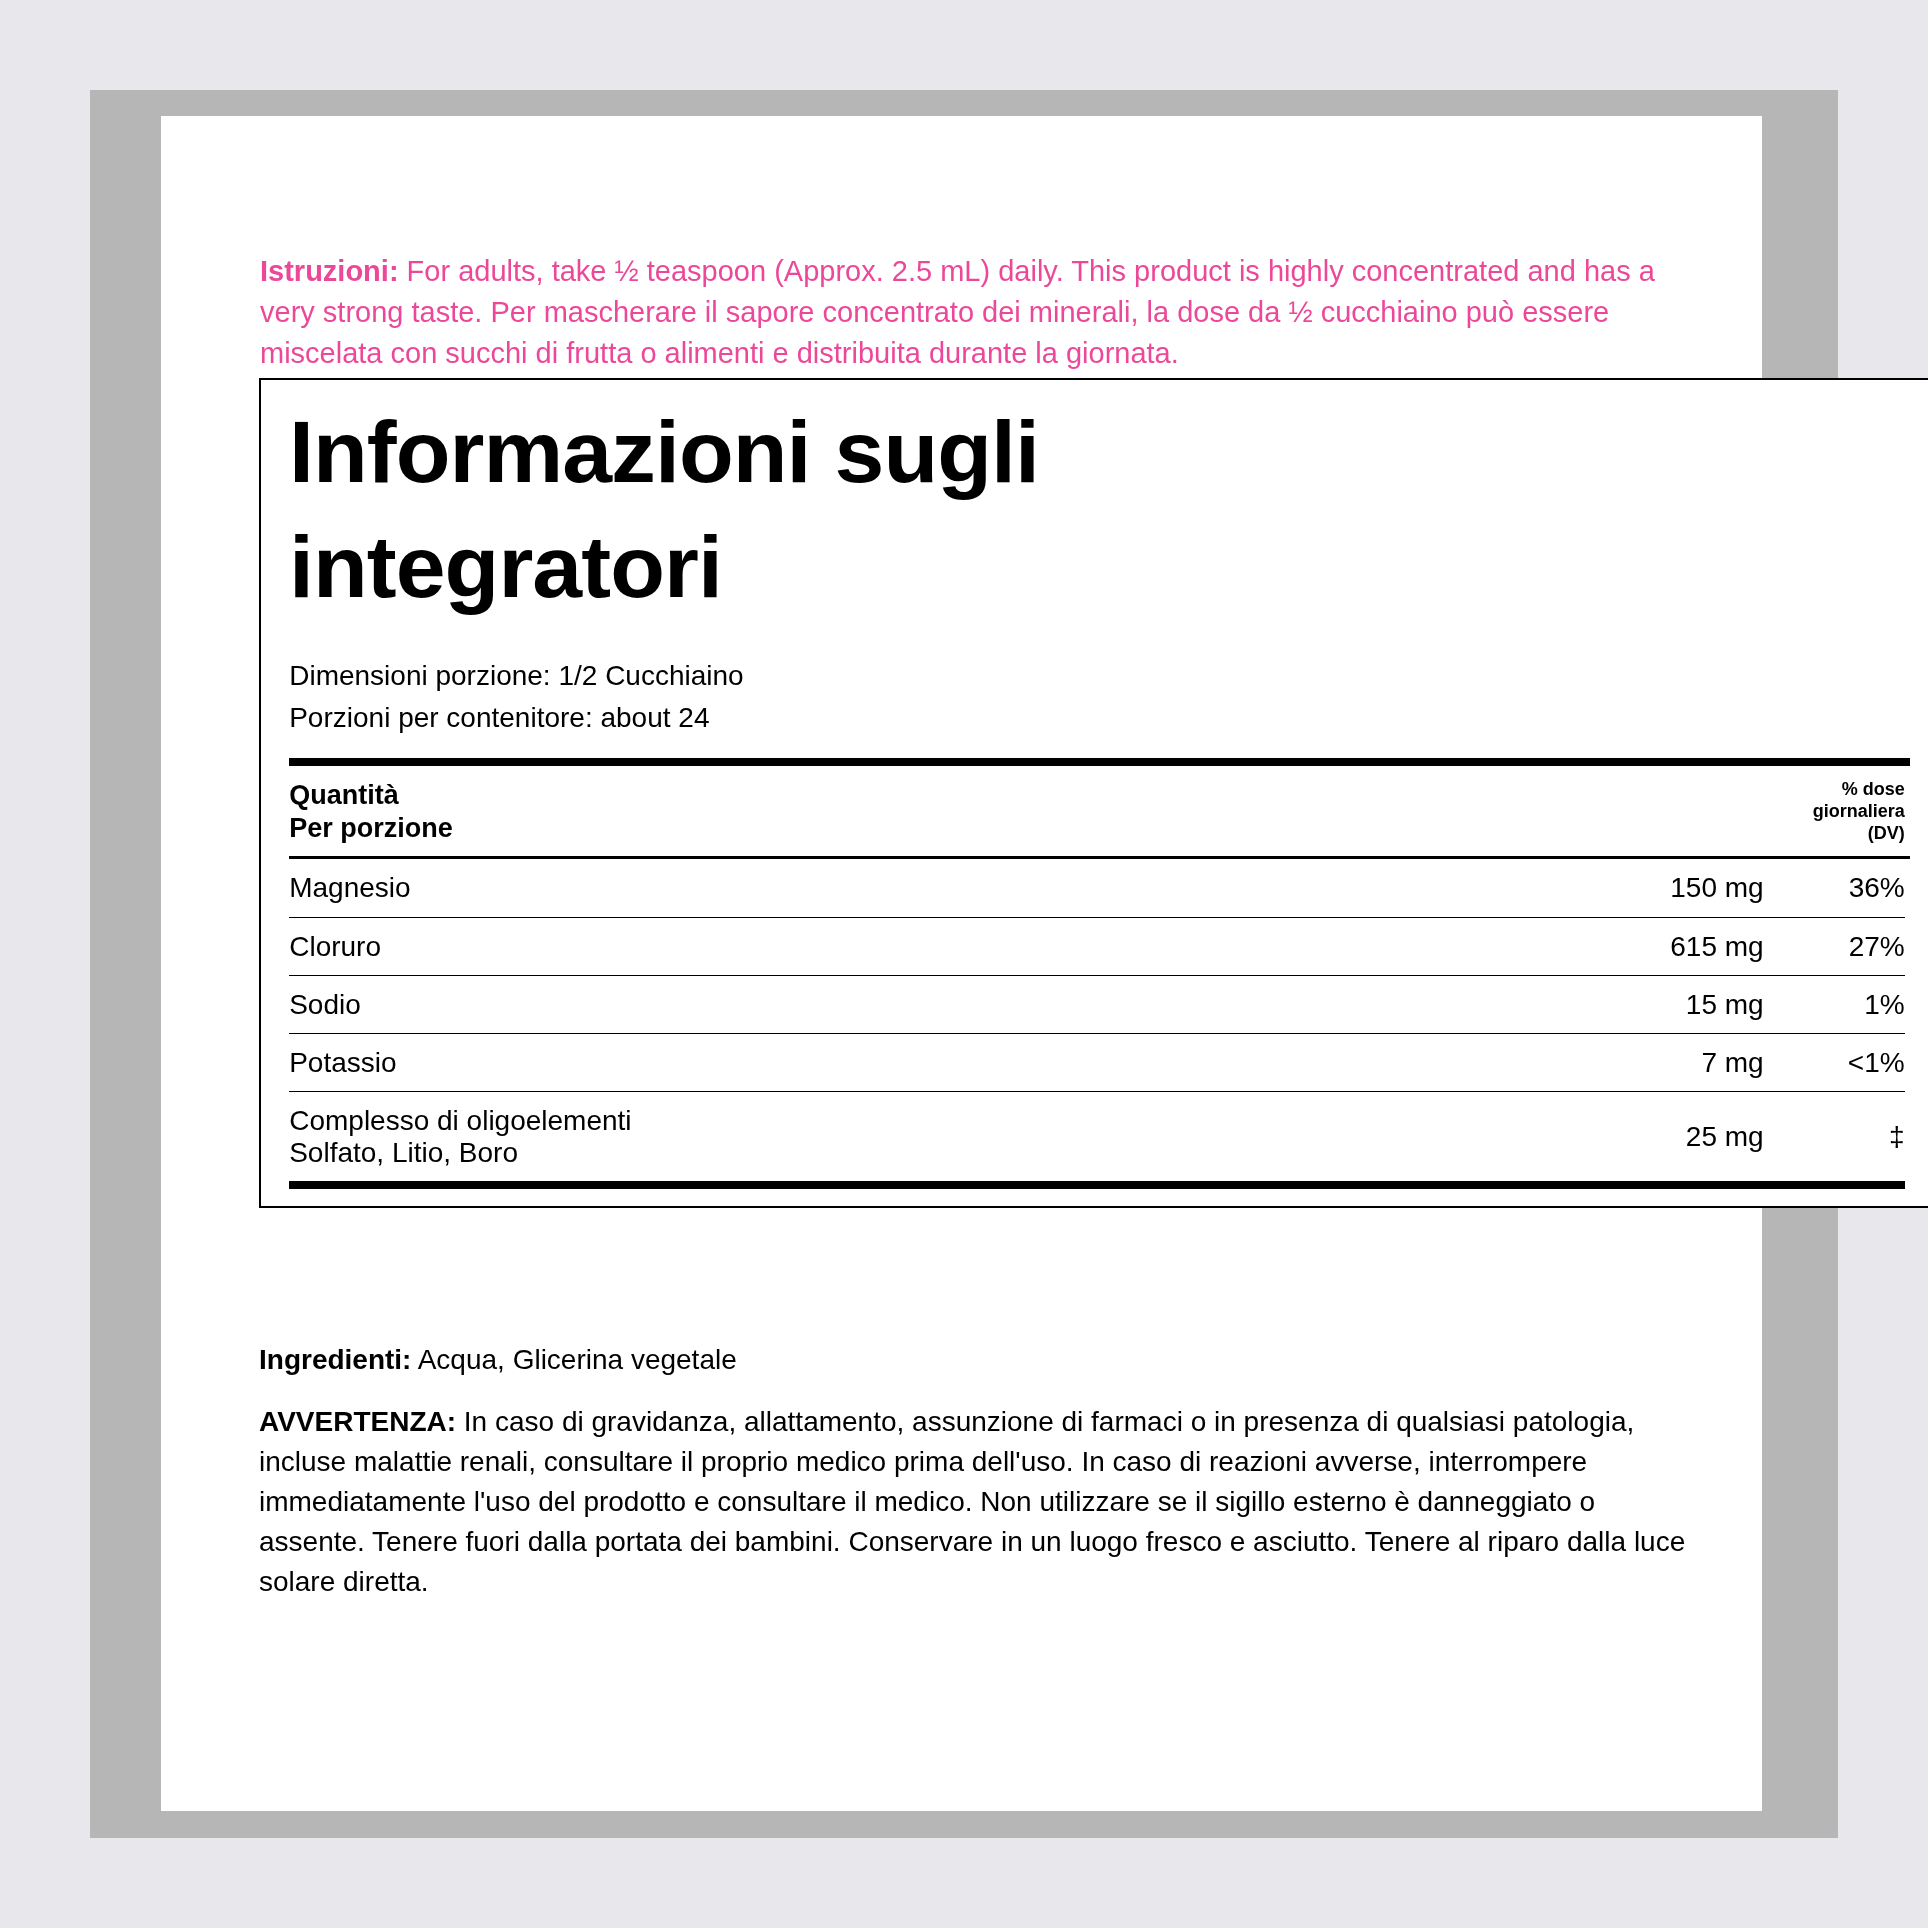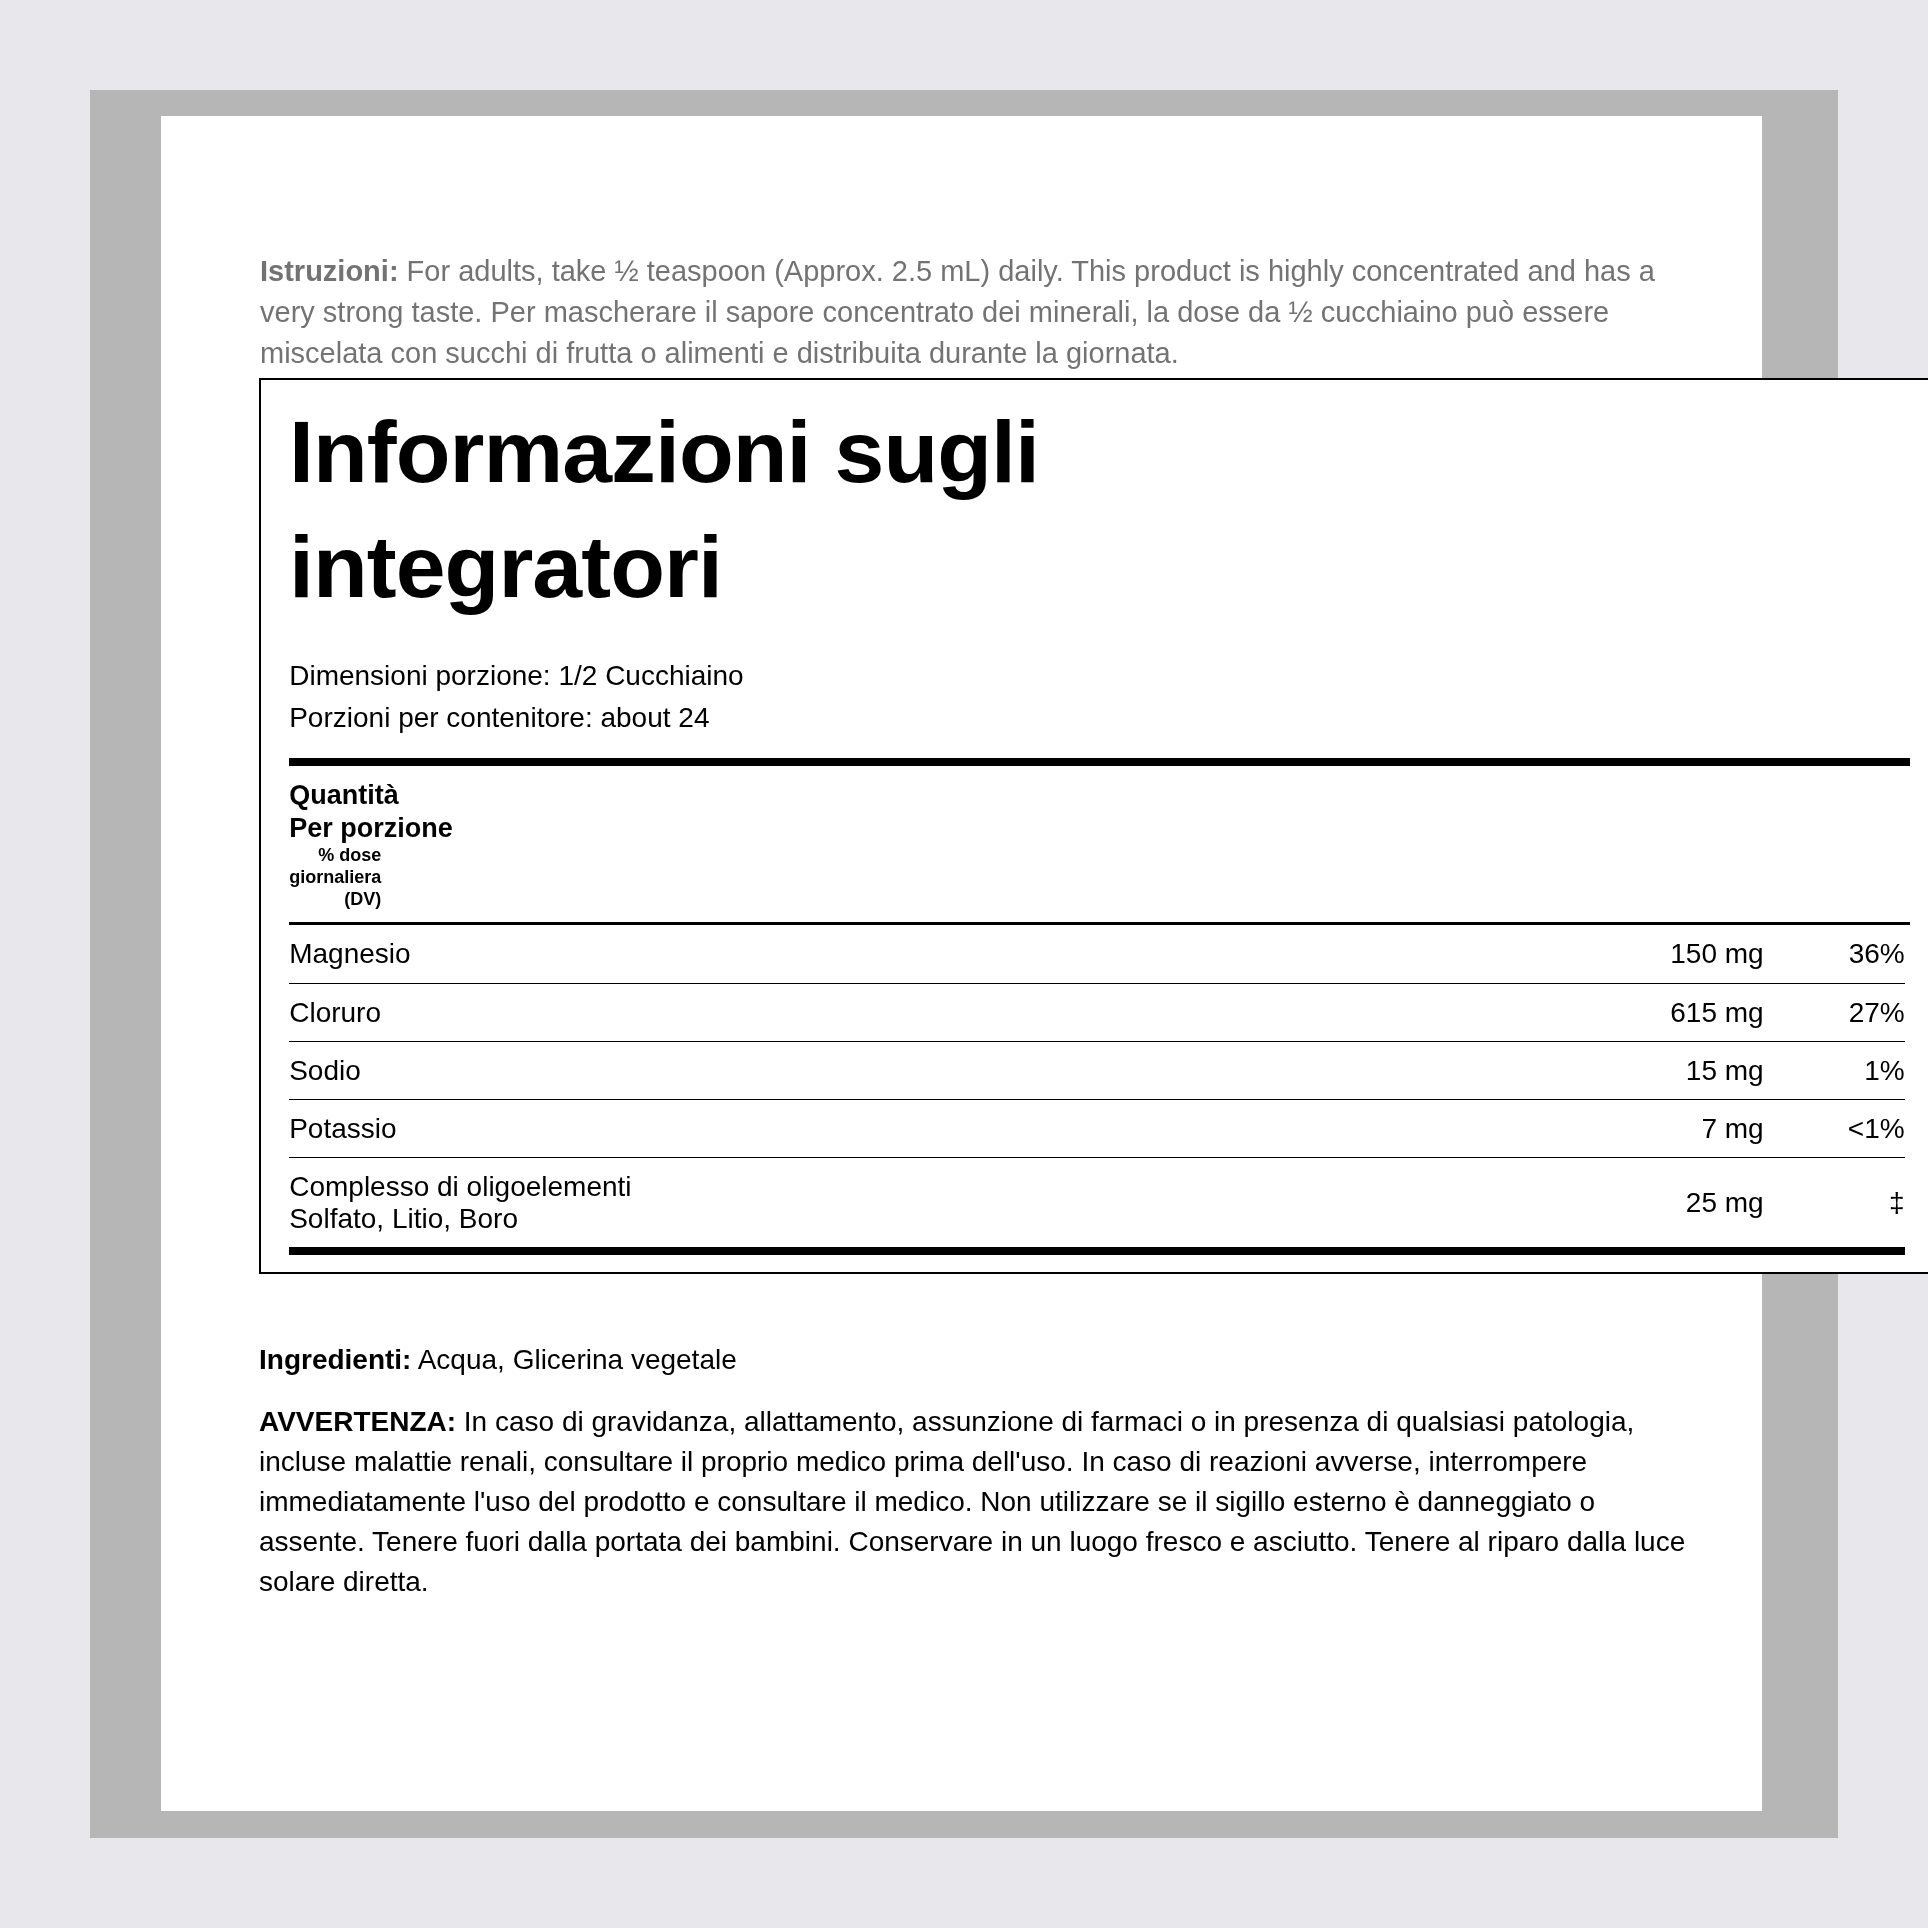--- a/index.html
+++ b/index.html
@@ -38,21 +38,21 @@
     padding: 0;
   }
 
   .directions {
     position: absolute;
     left: 99px;
     top: 135px;
     width: 1412px;
     font-size: 29px;
     line-height: 1.42;
-    color: #737373;
+    color: #ec4899;
   }
   .directions b {
     font-weight: bold;
   }
 
   
   .sf-box {
     position: absolute;
     left: 98px;
     top: 262px;
@@ -91,21 +91,20 @@
   .rule-med {
     border-top: 3.8px solid #000;
     margin: 0 0 0 5.6px;
   }
 
   .hdr-row {
     display: flex;
     align-items: flex-start;
     justify-content: space-between;
     margin: 13px 5.6px 11.3px 5.6px;
-    flex-direction: column;
   }
   .hdr-left {
     font-weight: bold;
     font-size: 27px;
     line-height: 1.22;
   }
   .hdr-right {
     font-weight: bold;
     font-size: 18px;
     line-height: 1.22;

